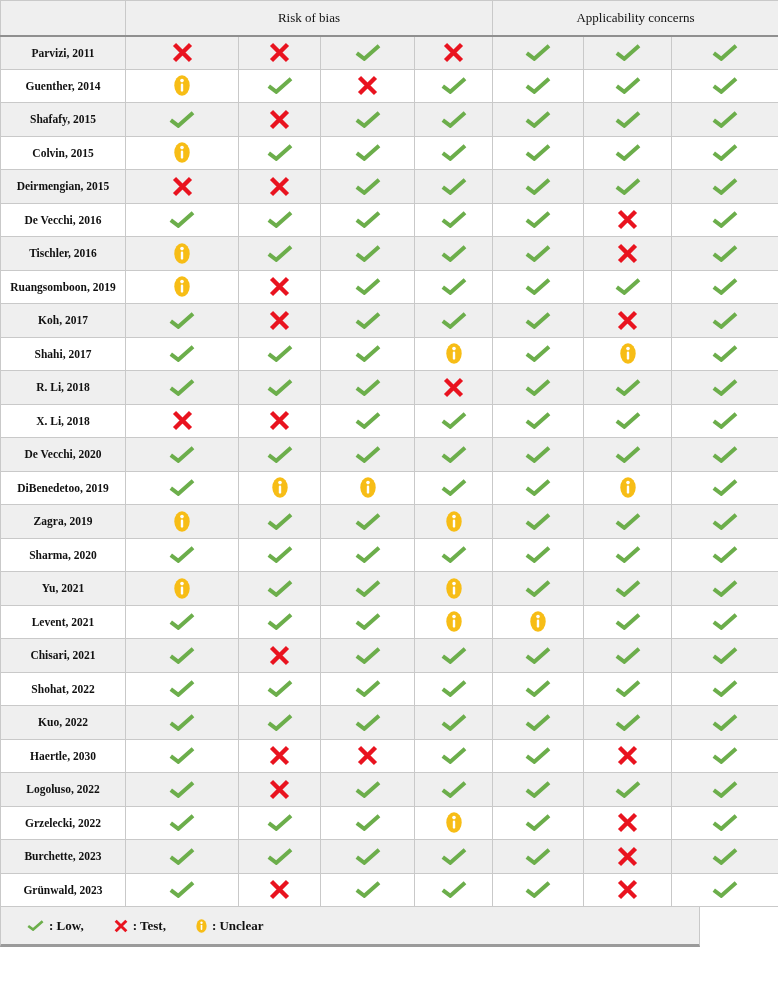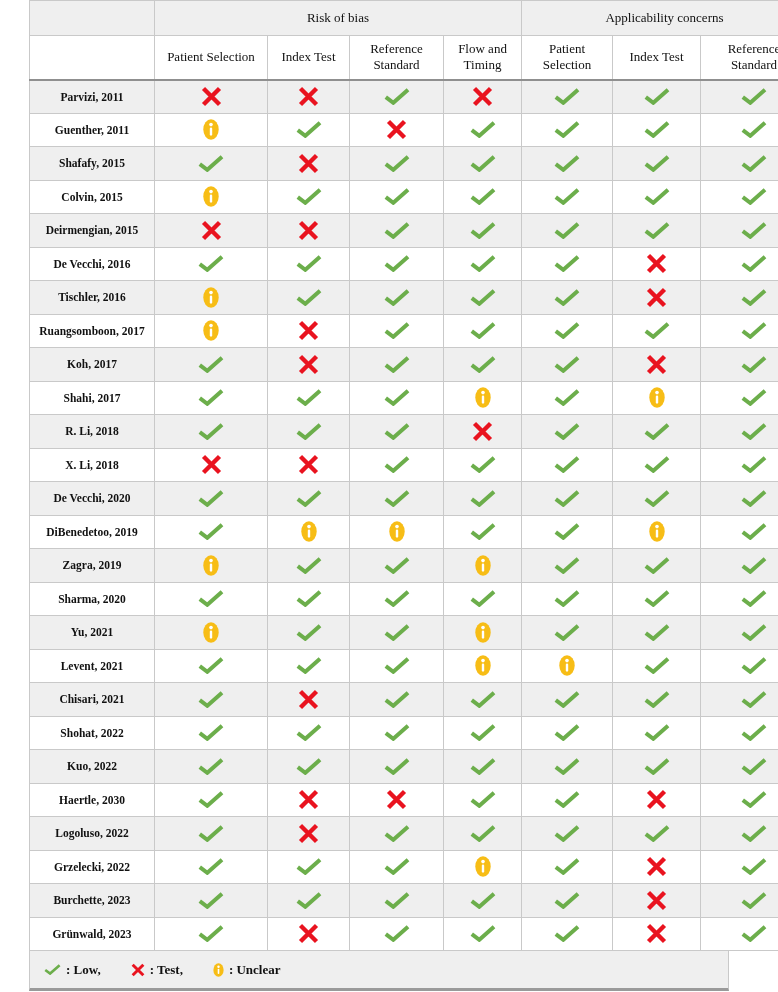--- a/index.html
+++ b/index.html
@@ -2,21 +2,21 @@
 <html><head>
 <meta charset="utf-8">
 <style>
   html, body { margin: 0; padding: 0; }
   body {
     width: 778px;
     font-family: "Liberation Serif", serif;
     background: #ffffff;
     color: #111111;
   }
-  .page { width: 700px; margin-left: 29px; }
+  .page { width: 700px; }
   table.quadas {
     border-collapse: collapse;
     table-layout: fixed;
     width: 778px;
     border: 1px solid #c9c9c9;
   }
   th, td {
     border: 1px solid #c9c9c9;
     text-align: center;
     vertical-align: middle;
@@ -40,21 +40,21 @@
   td.rating svg { display: block; margin: 0 auto; }
   .legend {
     box-sizing: border-box;
     height: 40px;
     background: #efefef;
     border-left: 1px solid #c9c9c9;
     border-right: 1px solid #c9c9c9;
     border-bottom: 3px solid #9a9a9a;
     display: flex;
     align-items: center;
-    padding-left: 14px;
+    padding-left: 26px;
     font-weight: bold;
     font-size: 13px;
   }
   .legend-item { display: inline-flex; align-items: center; margin-right: 30px; }
   .legend-icon { display: inline-flex; align-items: center; margin-right: 5px; }
   .legend-label { white-space: pre; }
 </style>
 </head>
 <body>
 
@@ -69,30 +69,20 @@
       <col style="width:91px">
       <col style="width:88px">
       <col style="width:107px">
     </colgroup>
     <thead>
       <tr class="group-row">
         <th></th>
         <th colspan="4">Risk of bias</th>
         <th colspan="3">Applicability concerns</th>
       </tr>
-      <tr class="col-row">
-        <th style="background:#ffffff"></th>
-        <th>Patient Selection</th>
-        <th>Index Test</th>
-        <th>Reference Standard</th>
-        <th>Flow and Timing</th>
-        <th>Patient Selection</th>
-        <th>Index Test</th>
-        <th>Reference Standard</th>
-      </tr>
     </thead>
     <tbody id="table-body">
         <tr>
           <th class="study">Parvizi, 2011</th>
           <td class="rating">
             <svg width="21" height="21" viewBox="0 0 21 21">
               <path d="M2.5 2.5 L18.5 18.5 M18.5 2.5 L2.5 18.5" fill="none" stroke="#e9131f" stroke-width="4.4"></path>
             </svg>
           </td>
           <td class="rating">
@@ -120,21 +110,21 @@
               <path d="M1.8 9.2 L9.3 14.8 L24 1.8" fill="none" stroke="#6cae4b" stroke-width="4" stroke-linejoin="miter"></path>
             </svg>
           </td>
           <td class="rating">
             <svg width="26" height="17" viewBox="0 0 26 17">
               <path d="M1.8 9.2 L9.3 14.8 L24 1.8" fill="none" stroke="#6cae4b" stroke-width="4" stroke-linejoin="miter"></path>
             </svg>
           </td>
         </tr>
         <tr>
-          <th class="study">Guenther, 2011</th>
+          <th class="study">Guenther, 2014</th>
           <td class="rating">
             <svg width="16" height="21" viewBox="0 0 16 21">
               <ellipse cx="8" cy="10.5" rx="7.7" ry="10.2" fill="#f7bd16"></ellipse>
               <circle cx="8" cy="5.6" r="1.8" fill="#ffffff"></circle>
               <rect x="6.8" y="8.6" width="2.4" height="8" rx="1.2" fill="#ffffff"></rect>
             </svg>
           </td>
           <td class="rating">
             <svg width="26" height="17" viewBox="0 0 26 17">
               <path d="M1.8 9.2 L9.3 14.8 L24 1.8" fill="none" stroke="#6cae4b" stroke-width="4" stroke-linejoin="miter"></path>
@@ -354,21 +344,21 @@
               <path d="M2.5 2.5 L18.5 18.5 M18.5 2.5 L2.5 18.5" fill="none" stroke="#e9131f" stroke-width="4.4"></path>
             </svg>
           </td>
           <td class="rating">
             <svg width="26" height="17" viewBox="0 0 26 17">
               <path d="M1.8 9.2 L9.3 14.8 L24 1.8" fill="none" stroke="#6cae4b" stroke-width="4" stroke-linejoin="miter"></path>
             </svg>
           </td>
         </tr>
         <tr>
-          <th class="study">Ruangsomboon, 2017</th>
+          <th class="study">Ruangsomboon, 2019</th>
           <td class="rating">
             <svg width="16" height="21" viewBox="0 0 16 21">
               <ellipse cx="8" cy="10.5" rx="7.7" ry="10.2" fill="#f7bd16"></ellipse>
               <circle cx="8" cy="5.6" r="1.8" fill="#ffffff"></circle>
               <rect x="6.8" y="8.6" width="2.4" height="8" rx="1.2" fill="#ffffff"></rect>
             </svg>
           </td>
           <td class="rating">
             <svg width="21" height="21" viewBox="0 0 21 21">
               <path d="M2.5 2.5 L18.5 18.5 M18.5 2.5 L2.5 18.5" fill="none" stroke="#e9131f" stroke-width="4.4"></path>

